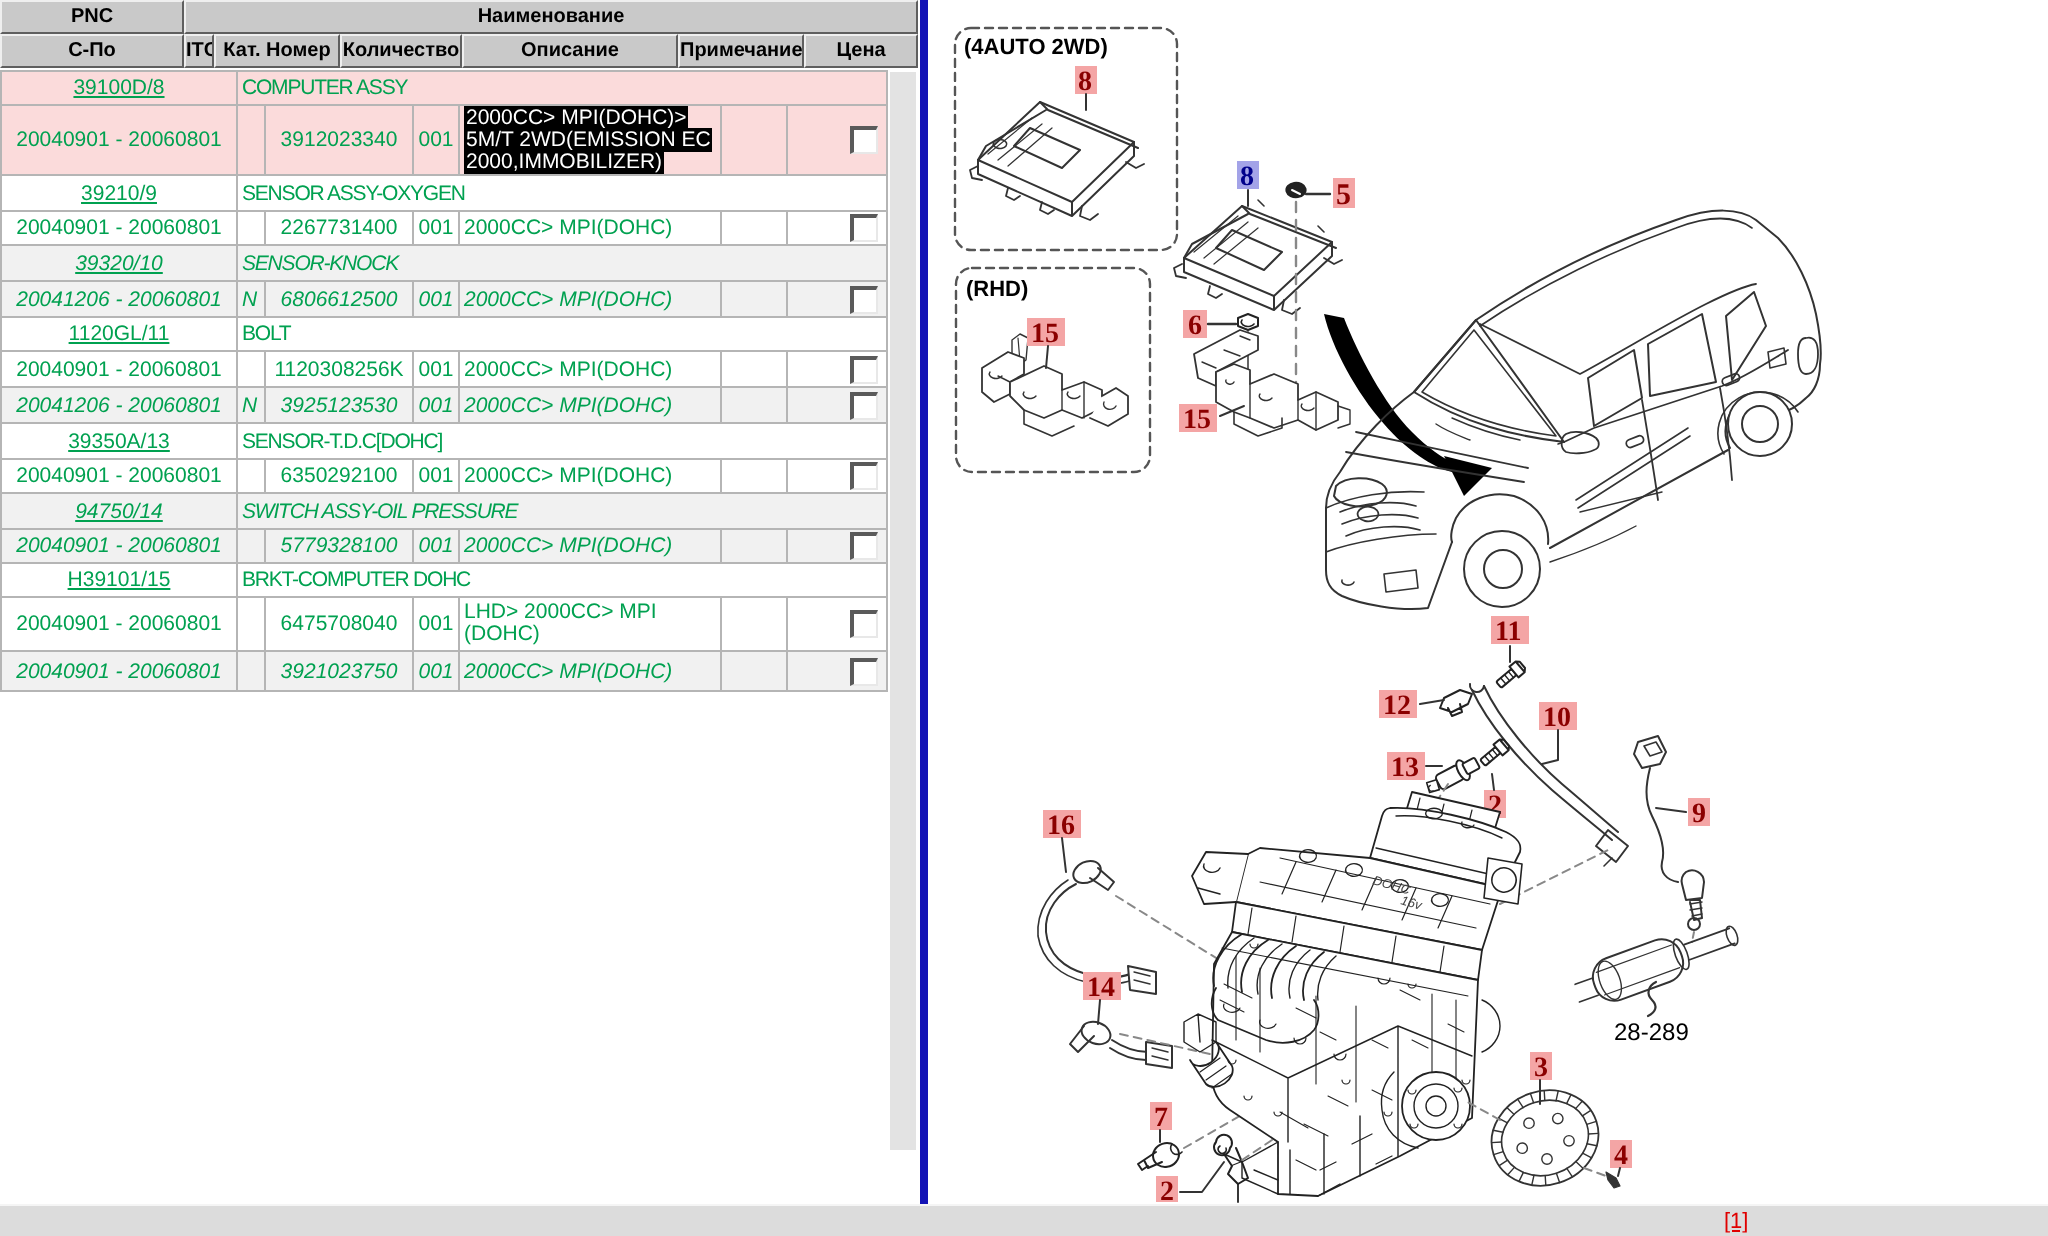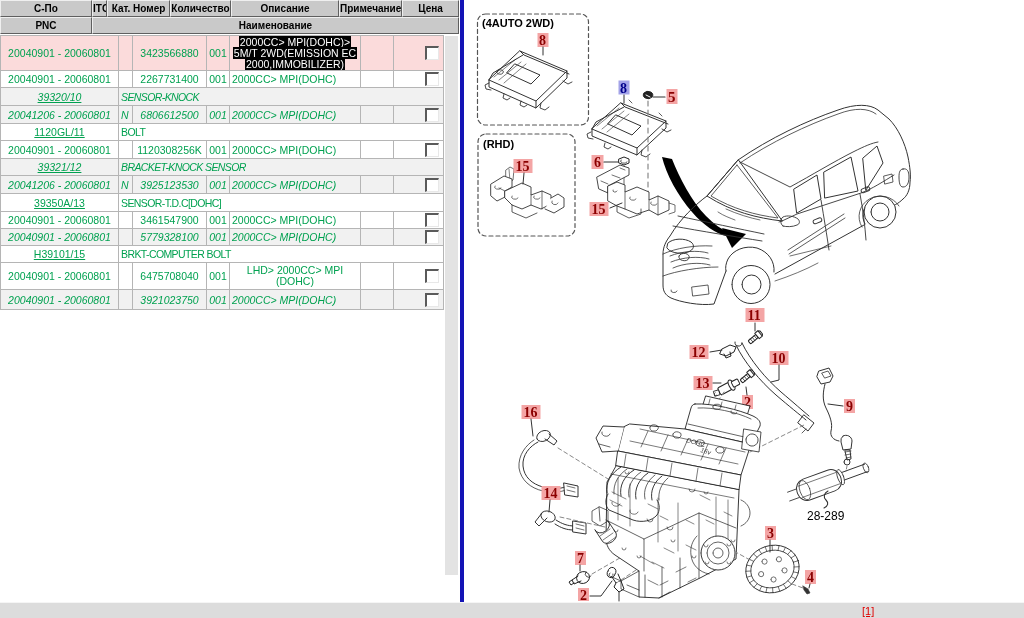--- a/index.html
+++ b/index.html
@@ -15,21 +15,21 @@
 #data{position:absolute;left:0;top:35px;border-collapse:collapse;table-layout:fixed;width:443px;
   font-size:10.5px;color:#00a150;}
 #data td{border:1px solid #b5b5b5;padding:0 2px;overflow:hidden;white-space:nowrap;}
 #data tr.pnc td+td{letter-spacing:-0.6px;}
 .pink td{background:#fbdbdb;}
 .gray td{background:#f1f1f1;font-style:italic;}
 .white td{background:#ffffff;}
 .pnclink{color:#00a150;text-decoration:underline;}
 .ctr{text-align:center;}
 .sel{background:#000;color:#fff;padding:0 1px;}
-.wrap{white-space:normal !important;line-height:11px;text-align:center;}
+.wrap{white-space:normal !important;line-height:11px;}
 .cbx{width:11px;height:11px;background:#fff;border-top:2px solid #5a5a5a;border-left:2px solid #5a5a5a;
   border-right:1px solid #e8e8e8;border-bottom:1px solid #e8e8e8;margin-left:auto;margin-right:2px;}
 
 #track{position:absolute;left:445px;top:36px;width:13px;height:539px;background:#e3e3e3;}
 #blue{position:absolute;left:460px;top:0;width:4px;height:602px;background:#1313b5;}
 #status{position:absolute;left:0;top:602px;width:1024px;height:16px;background:#dcdcdc;border-top:1px solid #f5f5f5;
   font-size:11px;color:#e00000;}
 #status span{position:absolute;left:862px;top:2px;text-decoration:underline;}
 #art{position:absolute;left:0;top:0;}
 </style>
@@ -41,56 +41,64 @@
         <col style="width:92px">
         <col style="width:15px">
         <col style="width:63px">
         <col style="width:61px">
         <col style="width:108px">
         <col style="width:63px">
         <col style="width:57px">
       </colgroup>
  <tbody>
         <tr>
+          <td>PNC</td>
+          <td colspan="6">Наименование</td>
+        </tr>
+ <tr>
           <td>С-По</td>
           <td style="font-size:10px">ITC</td>
           <td>Кат. Номер</td>
           <td style="font-size:10px">Количество</td>
           <td>Описание</td>
           <td style="font-size:10px">Примечание</td>
           <td>Цена</td>
-        </tr>
- <tr>
-          <td>PNC</td>
-          <td colspan="6">Наименование</td>
         </tr>
 </tbody>
     </table>
 
 <table id="data">
  <colgroup>
         <col style="width:118px">
         <col style="width:14px">
         <col style="width:74px">
         <col style="width:23px">
         <col style="width:131px">
         <col style="width:33px">
         <col style="width:50px">
       </colgroup>
  <tbody>
+        <tr class="pnc pink" style="height:17px">
+          <td class="c1 ctr"><span class="pnclink">39100D/8</span></td>
+          <td colspan="6">COMPUTER ASSY</td>
+        </tr>
  <tr class="pink" style="height:35px">
           <td class="ctr">20040901 - 20060801</td>
           <td></td>
-          <td class="ctr">3423566880</td>
+          <td class="ctr">3912023340</td>
           <td class="ctr">001</td>
           <td class="wrap"><span class="sel">2000CC&gt; MPI(DOHC)&gt;</span><br><span class="sel">5M/T 2WD(EMISSION EC</span><br><span class="sel">2000,IMMOBILIZER)</span></td>
           <td></td>
           <td>
             <div class="cbx"></div>
           </td>
+        </tr>
+ <tr class="pnc white" style="height:18px">
+          <td class="c1 ctr"><span class="pnclink">39210/9</span></td>
+          <td colspan="6">SENSOR ASSY-OXYGEN</td>
         </tr>
  <tr class="white" style="height:17px">
           <td class="ctr">20040901 - 20060801</td>
           <td></td>
           <td class="ctr">2267731400</td>
           <td class="ctr">001</td>
           <td>2000CC&gt; MPI(DOHC)</td>
           <td></td>
           <td>
             <div class="cbx"></div>
@@ -119,64 +127,64 @@
           <td class="ctr">20040901 - 20060801</td>
           <td></td>
           <td class="ctr">1120308256K</td>
           <td class="ctr">001</td>
           <td>2000CC&gt; MPI(DOHC)</td>
           <td></td>
           <td>
             <div class="cbx"></div>
           </td>
         </tr>
- <tr class="pnc gray" style="height:17px">
-          <td class="c1 ctr"><span class="pnclink">39321/12</span></td>
-          <td colspan="6">BRACKET-KNOCK SENSOR</td>
-        </tr>
  <tr class="gray" style="height:18px">
           <td class="ctr">20041206 - 20060801</td>
           <td>N</td>
           <td class="ctr">3925123530</td>
           <td class="ctr">001</td>
           <td>2000CC&gt; MPI(DOHC)</td>
           <td></td>
           <td>
             <div class="cbx"></div>
           </td>
         </tr>
  <tr class="pnc white" style="height:18px">
           <td class="c1 ctr"><span class="pnclink">39350A/13</span></td>
           <td colspan="6">SENSOR-T.D.C[DOHC]</td>
         </tr>
  <tr class="white" style="height:17px">
           <td class="ctr">20040901 - 20060801</td>
           <td></td>
-          <td class="ctr">3461547900</td>
-          <td class="ctr">001</td>
-          <td>2000CC&gt; MPI(DOHC)</td>
-          <td></td>
-          <td>
-            <div class="cbx"></div>
-          </td>
+          <td class="ctr">6350292100</td>
+          <td class="ctr">001</td>
+          <td>2000CC&gt; MPI(DOHC)</td>
+          <td></td>
+          <td>
+            <div class="cbx"></div>
+          </td>
+        </tr>
+ <tr class="pnc gray" style="height:18px">
+          <td class="c1 ctr"><span class="pnclink">94750/14</span></td>
+          <td colspan="6">SWITCH ASSY-OIL PRESSURE</td>
         </tr>
  <tr class="gray" style="height:17px">
           <td class="ctr">20040901 - 20060801</td>
           <td></td>
           <td class="ctr">5779328100</td>
           <td class="ctr">001</td>
           <td>2000CC&gt; MPI(DOHC)</td>
           <td></td>
           <td>
             <div class="cbx"></div>
           </td>
         </tr>
  <tr class="pnc white" style="height:17px">
           <td class="c1 ctr"><span class="pnclink">H39101/15</span></td>
-          <td colspan="6">BRKT-COMPUTER BOLT</td>
+          <td colspan="6">BRKT-COMPUTER DOHC</td>
         </tr>
  <tr class="white" style="height:27px">
           <td class="ctr">20040901 - 20060801</td>
           <td></td>
           <td class="ctr">6475708040</td>
           <td class="ctr">001</td>
           <td class="wrap">LHD&gt; 2000CC&gt; MPI<br>(DOHC)</td>
           <td></td>
           <td>
             <div class="cbx"></div>

